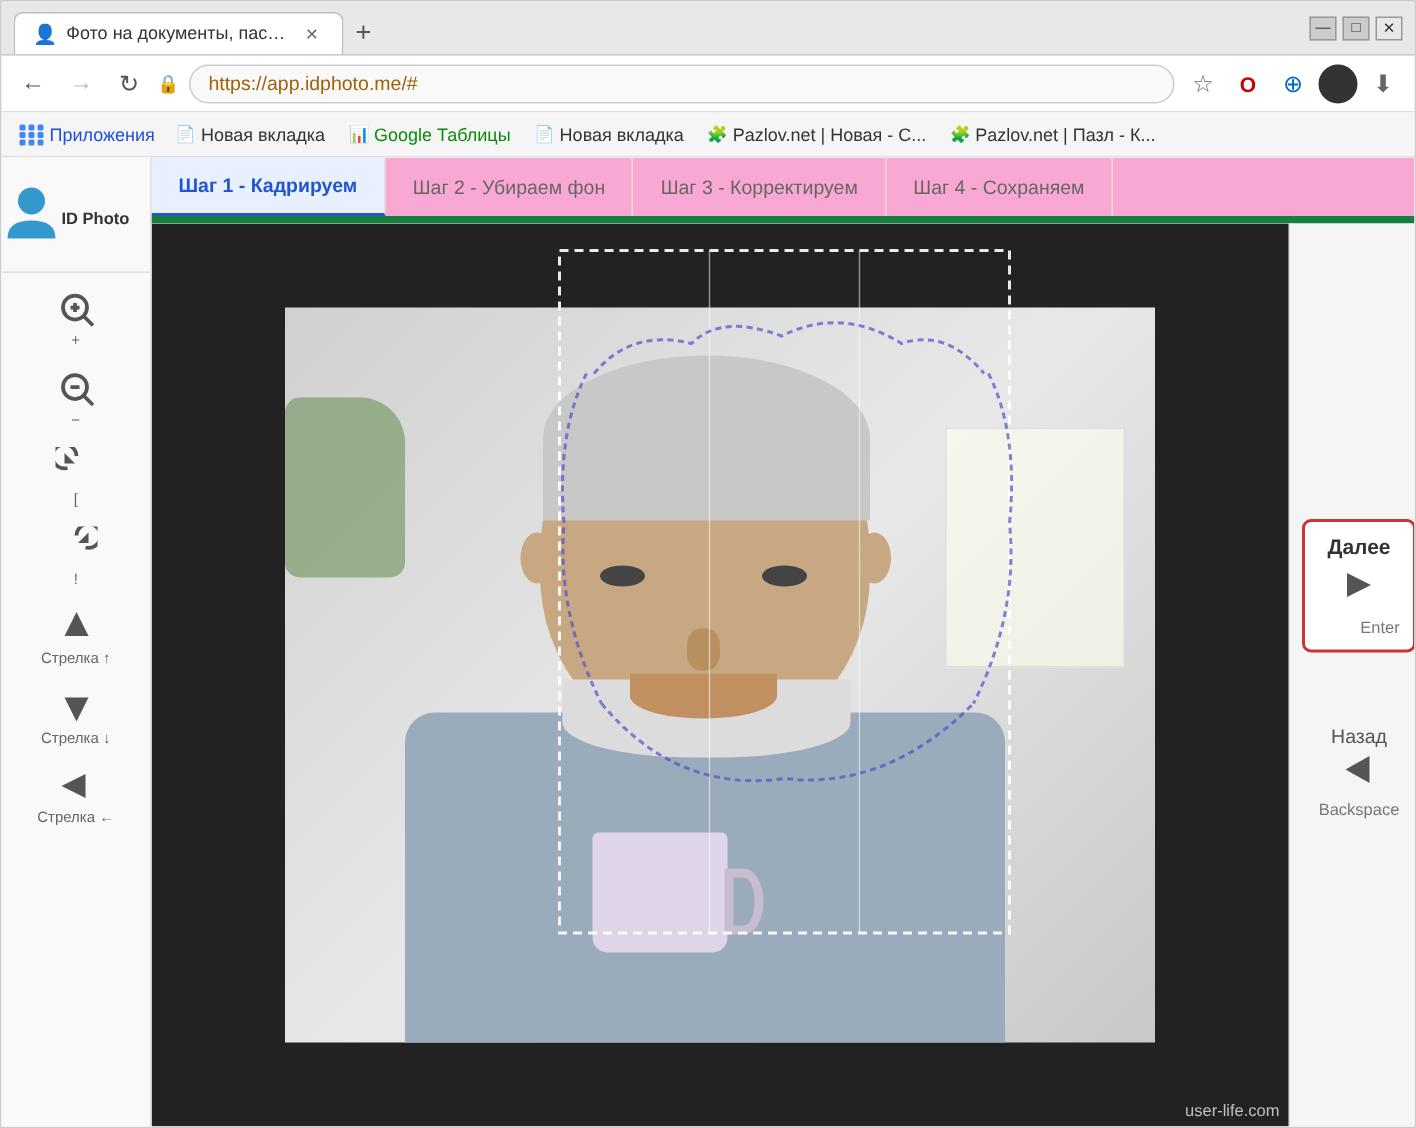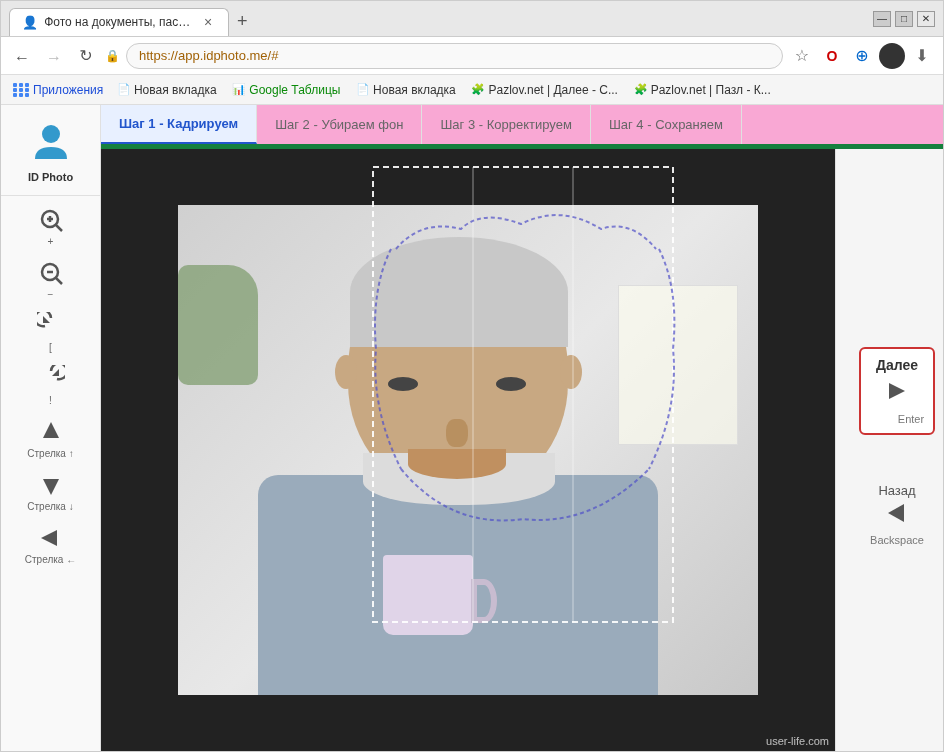--- a/index.html
+++ b/index.html
@@ -182,21 +182,21 @@
       background: #f9f9f9;
       border-right: 1px solid #e0e0e0;
       display: flex;
       flex-direction: column;
       align-items: center;
       padding-top: 8px;
       gap: 0;
     }
     .logo-area {
       display: flex;
-      flex-direction: column;
+      flex-direction: row;
       align-items: center;
       padding: 8px 0 12px;
       cursor: pointer;
       width: 100%;
       border-bottom: 1px solid #e0e0e0;
       margin-bottom: 4px;
     }
     .logo-icon {
       font-size: 32px; color: #3399cc;
     }
@@ -267,26 +267,26 @@
 
     
     .person-sim {
       width: 580px;
       height: 490px;
       position: relative;
     }
 
     
     .right-panel {
-      width: 108px;
+      width: 84px;
       background: #f5f5f5;
       border-left: 1px solid #e0e0e0;
       display: flex;
       flex-direction: column;
-      align-items: flex-end;
+      align-items: flex-start;
       justify-content: center;
       gap: 40px;
       padding: 16px 8px;
     }
     .next-btn {
       display: flex;
       flex-direction: column;
       align-items: center;
       border: 2px solid #cc3333;
       border-radius: 6px;
@@ -387,21 +387,21 @@
     <div class="bookmark-item bm-green">
       <span class="bm-icon">📊</span>
       <span>Google Таблицы</span>
     </div>
     <div class="bookmark-item">
       <span class="bm-icon bm-blue">📄</span>
       <span>Новая вкладка</span>
     </div>
     <div class="bookmark-item">
       <span class="bm-icon">🧩</span>
-      <span>Pazlov.net | Далее - С...</span>
+      <span>Pazlov.net | Новая - С...</span>
     </div>
     <div class="bookmark-item">
       <span class="bm-icon">🧩</span>
       <span>Pazlov.net | Пазл - К...</span>
     </div>
   </div>
 
   <div class="main-content">
 
     <div class="sidebar">

